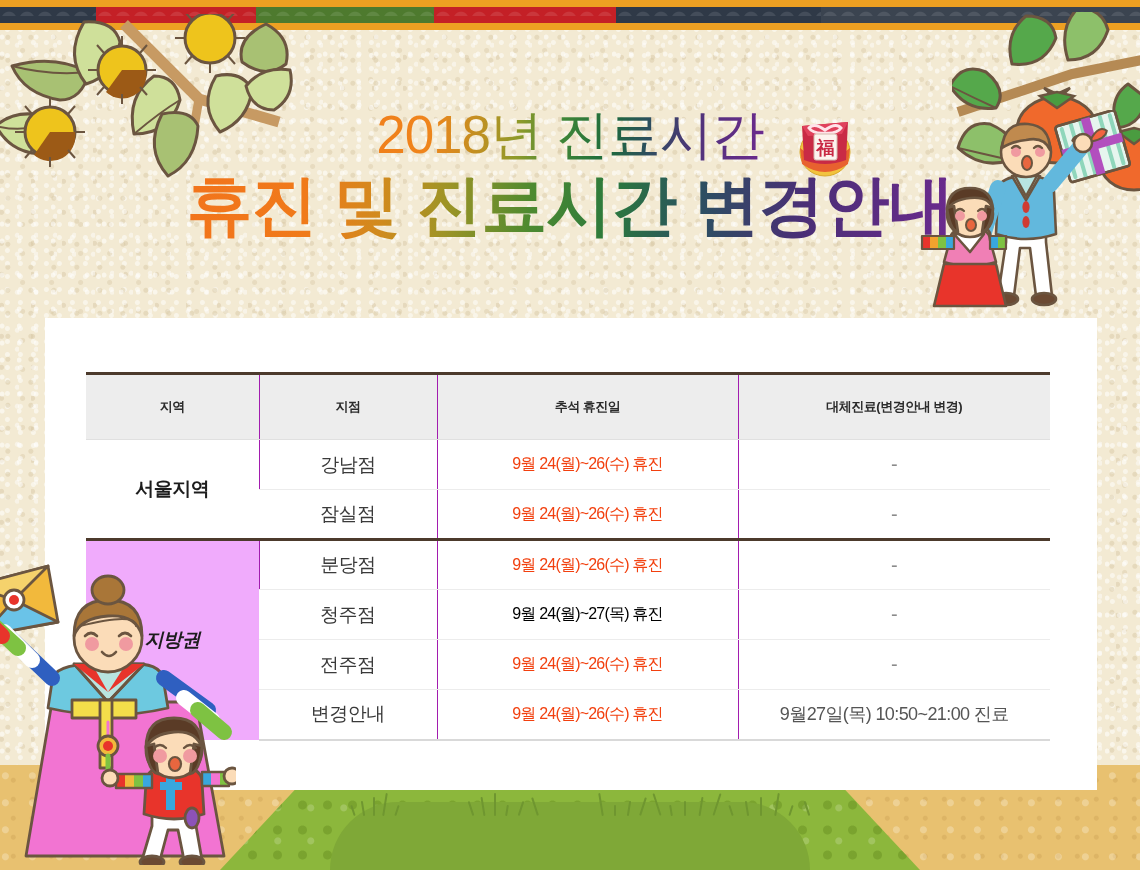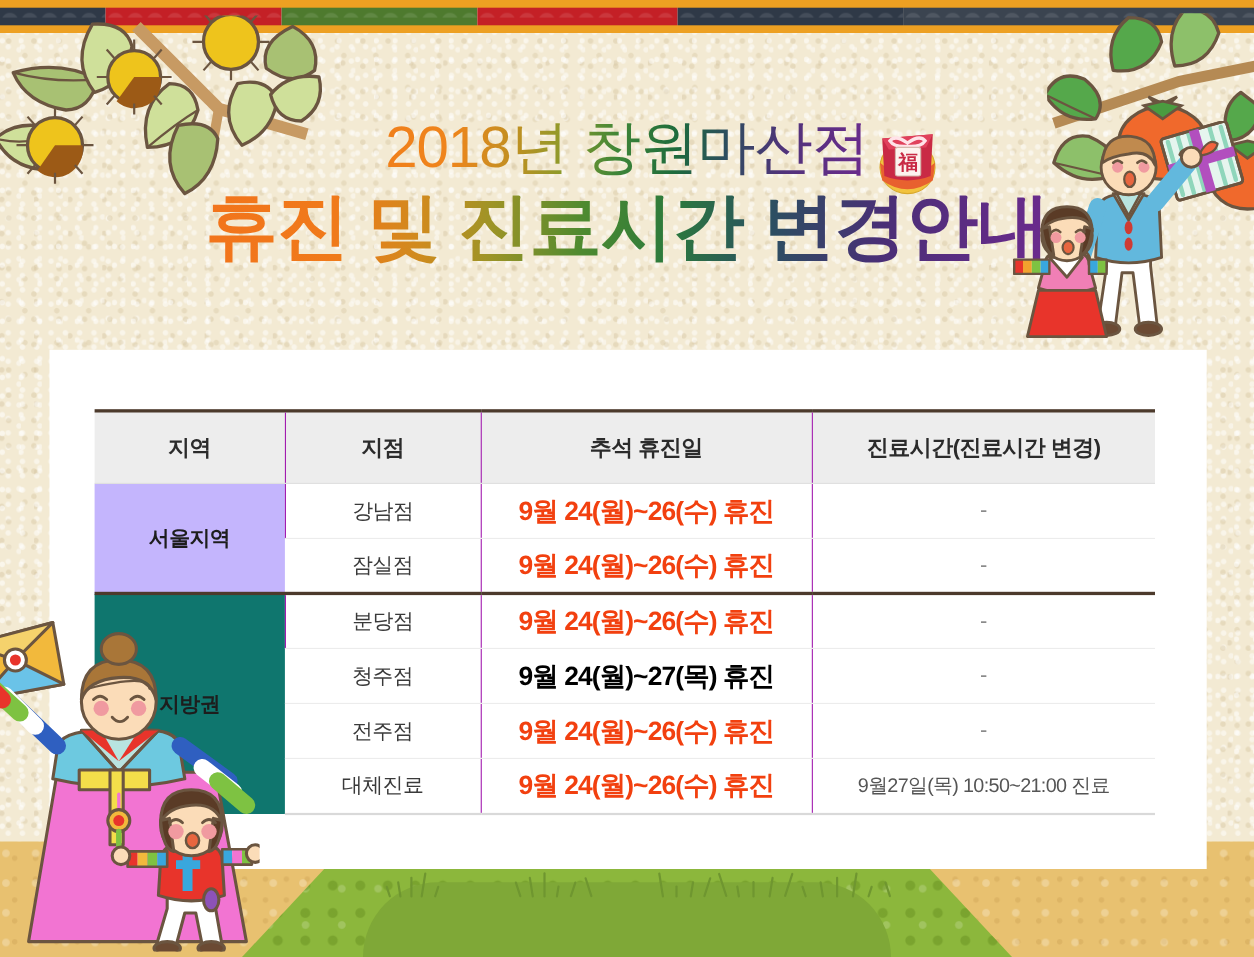--- a/index.html
+++ b/index.html
@@ -125,43 +125,43 @@
     border-left: 1px solid #a21caf;
     border-bottom: 1px solid #ececec;
     text-align: center; vertical-align: middle;
     font-weight: 400;
   }
   .holiday-table thead th {
     background: #ededed;
     border-top: 3px solid #4c3a2c;
     border-bottom: 1px solid #e0e0e0;
     height: 66px;
-    font-size: 20px; font-weight: 700; color: #2b2b2b;
+    font-size: 13px; font-weight: 700; color: #2b2b2b;
     letter-spacing: -0.5px;
   }
   .holiday-table thead th:first-child { border-left: none; }
   .holiday-table tbody td:first-child { border-left: none; }
   .holiday-table tbody tr td { height: 50px; }
   .col-region { width: 173px; }
   .col-branch { width: 178px; }
   .col-date   { width: 301px; }
   .col-alt    { width: 312px; }
 
   td.region-cell {
     font-size: 19px; font-weight: 700; color: #1d1d1d;
     letter-spacing: -0.5px; border-bottom: none;
   }
-  td.region-seoul { background: #c4b5fd; }
-  td.region-local { background: #0f766e; }
+  td.region-seoul { background: #ffffff; }
+  td.region-local { background: #f0abfc; font-style: italic; }
   tr.sep-row > td { border-top: 3px solid #4c3a2c; }
   tr.sep-row > td.region-cell { border-top: 3px solid #4c3a2c; }
 
   td.branch-cell { font-size: 19px; color: #3a3a3a; letter-spacing: -0.5px; }
   td.date-cell {
-    font-size: 24px; font-weight: 700; color: #f2400f;
+    font-size: 16px; font-weight: 400; color: #f2400f;
     letter-spacing: -0.8px;
   }
   td.alt-cell { font-size: 18px; color: #555; letter-spacing: -0.6px; }
   td.alt-dash { font-size: 20px; color: #8a8a8a; }
   tbody tr:last-child td { border-bottom: 2px solid #d9d9d9; }
 
   
   .deco { position: absolute; z-index: 9; pointer-events: none; }
   .deco-chestnut { top: 14px; left: -6px; }
   .deco-persimmon { top: 12px; left: 952px; }
@@ -305,39 +305,39 @@
       <path d="M10 40 Q35 62 60 40 L58 56 Q35 72 12 56 Z" fill="#e8612f"></path>
       <path d="M12 18 L58 14 L56 52 Q35 60 14 52 Z" fill="#c92a45"></path>
       <path d="M12 18 L58 14 L52 26 L18 28 Z" fill="#e0415c"></path>
       <path d="M35 22 q-11 -8 -16 -2 q4 6 16 5 q12 1 16 -5 q-5 -6 -16 2Z" fill="none" stroke="#ffe3e9" stroke-width="3"></path>
       <rect x="24" y="26" width="23" height="26" rx="2" fill="#fdf3ef" stroke="#d4b9ad" stroke-width="1"></rect>
       <text x="35.5" y="46" font-size="18" font-weight="700" fill="#c92a45" text-anchor="middle" font-family="'DejaVu Sans', sans-serif">福</text>
     </svg>
   </div>
 
   <div class="title-block">
-    <div class="title-line1">2018년 창원마산점</div>
+    <div class="title-line1">2018년 진료시간</div>
     <div class="title-line2">휴진 및 진료시간 변경안내</div>
   </div>
 
   <div class="card-panel"></div>
 
   <table class="holiday-table">
     <colgroup>
       <col class="col-region">
         <col class="col-branch">
         <col class="col-date">
         <col class="col-alt">
     </colgroup>
     <thead>
       <tr>
         <th>지역</th>
         <th>지점</th>
         <th>추석 휴진일</th>
-        <th>진료시간(진료시간 변경)</th>
+        <th>대체진료(변경안내 변경)</th>
       </tr>
     </thead>
     <tbody id="tableBody">
         <tr>
           <td class="region-cell region-seoul" rowspan="2">서울지역</td>
           <td class="branch-cell">강남점</td>
           <td class="date-cell" style="color: rgb(242, 64, 15);">9월 24(월)~26(수) 휴진</td>
           <td class="alt-dash">-</td>
         </tr>
         <tr>
@@ -355,21 +355,21 @@
           <td class="branch-cell">청주점</td>
           <td class="date-cell" style="color: #000000;">9월 24(월)~27(목) 휴진</td>
           <td class="alt-dash">-</td>
         </tr>
         <tr>
           <td class="branch-cell">전주점</td>
           <td class="date-cell" style="color: rgb(242, 64, 15);">9월 24(월)~26(수) 휴진</td>
           <td class="alt-dash">-</td>
         </tr>
         <tr>
-          <td class="branch-cell">대체진료</td>
+          <td class="branch-cell">변경안내</td>
           <td class="date-cell" style="color: rgb(242, 64, 15);">9월 24(월)~26(수) 휴진</td>
           <td class="alt-cell">9월27일(목) 10:50~21:00 진료</td>
         </tr>
       </tbody>
   </table>
 
   <div class="deco deco-family-right">
     <svg width="215" height="205" viewBox="0 0 215 205">
       <g stroke="#6b5540" stroke-width="2.6" stroke-linejoin="round" stroke-linecap="round">
 

